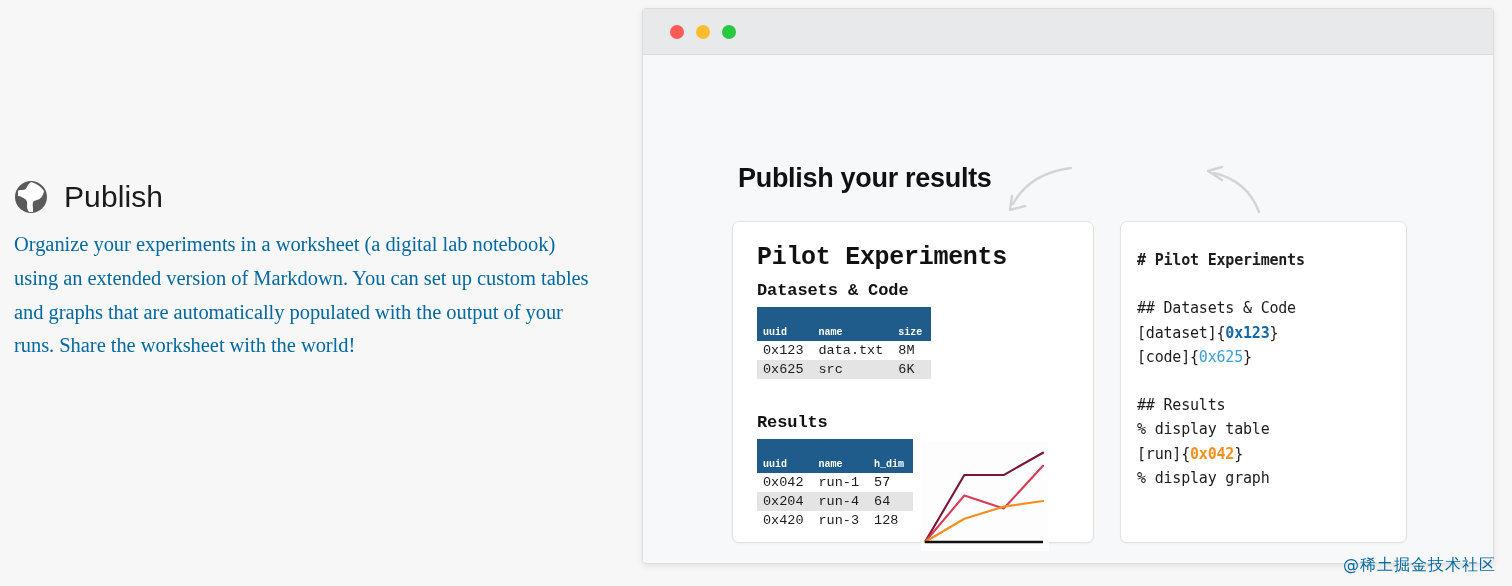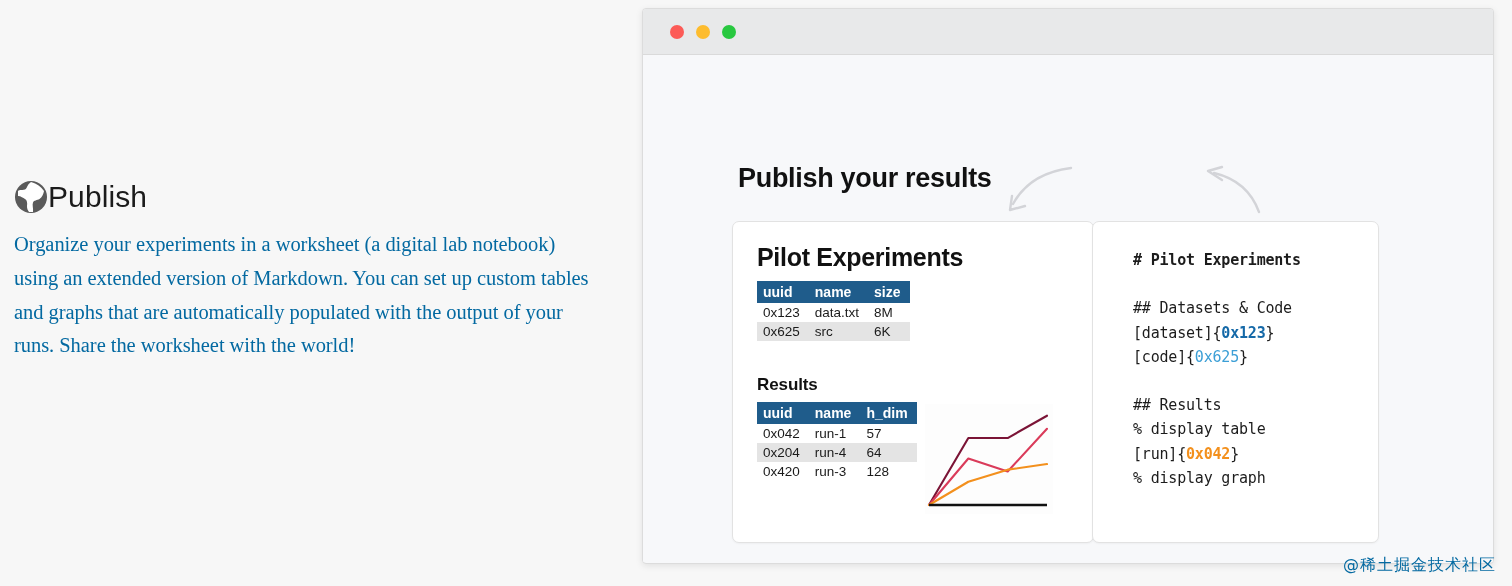--- a/index.html
+++ b/index.html
@@ -21,20 +21,21 @@
     left: 0; top: 0;
     width: 632px; height: 586px;
     background: #f7f7f7;
   }
   .feature-head {
     position: absolute;
     left: 14px;
     top: 180px;
     display: flex;
     align-items: center;
+    gap: 16px;
   }
   .globe-icon {
     width: 34px; height: 34px;
     display: block;
   }
   .feature-title {
     font-size: 30px;
     font-weight: 400;
     color: #1b1b1b;
     letter-spacing: 0.1px;
@@ -123,25 +124,26 @@
     background: #ffffff;
     border: 1px solid #e2e2e2;
     border-radius: 7px;
     box-sizing: border-box;
     box-shadow: 0 1px 2px rgba(0,0,0,0.04);
   }
   .card-left {
     left: 89px; top: 166px;
     width: 362px; height: 322px;
     padding: 21px 24px;
+    font-family: Liberation Mono, monospace;
   }
   .card-right {
-    left: 449px; top: 166px;
+    left: 477px; top: 166px;
     width: 287px; height: 322px;
-    padding: 26px 40px;
+    padding: 26px 16px;
   }
 
   .wk-title {
     font-size: 25px;
     font-weight: bold;
     color: #111;
     letter-spacing: -0.3px;
     margin: 0 0 9px 0;
   }
   .wk-sub {
@@ -156,22 +158,22 @@
   table.wk {
     border-collapse: collapse;
     font-size: 13.5px;
     color: #1b1b1b;
   }
   table.wk th {
     background: #1f5c8b;
     color: #ffffff;
     font-weight: bold;
     text-align: left;
-    padding: 3px 9px 3px 6px;
-    font-size: 14px;
+    padding: 20px 9px 3px 6px;
+    font-size: 10px;
   }
   table.wk td {
     padding: 2px 9px 2px 6px;
     white-space: nowrap;
   }
   table.wk tr.alt td { background: #e4e4e4; }
 
   .results-row {
     display: flex;
     align-items: flex-start;
@@ -250,20 +252,21 @@
         <path d="M9 70 L11 56 M9 70 L24 66" stroke="#d3d4d8" stroke-width="2.4" fill="none" stroke-linecap="round"></path>
         <path d="M213 33 C234 38 250 50 258 72" stroke="#d3d4d8" stroke-width="2.4" fill="none" stroke-linecap="round"></path>
         <path d="M207 31 L221 27 M207 31 L221 40" stroke="#d3d4d8" stroke-width="2.4" fill="none" stroke-linecap="round"></path>
       </svg>
     </div>
 
     <div class="card card-left">
 
       <div class="wk-title">Pilot Experiments</div>
 
+      <div class="wk-sub">Datasets &amp; Code</div>
 
       <table class="wk">
         <thead>
           <tr>
             <th>uuid</th>
             <th>name</th>
             <th>size</th>
           </tr>
         </thead>
         <tbody>

